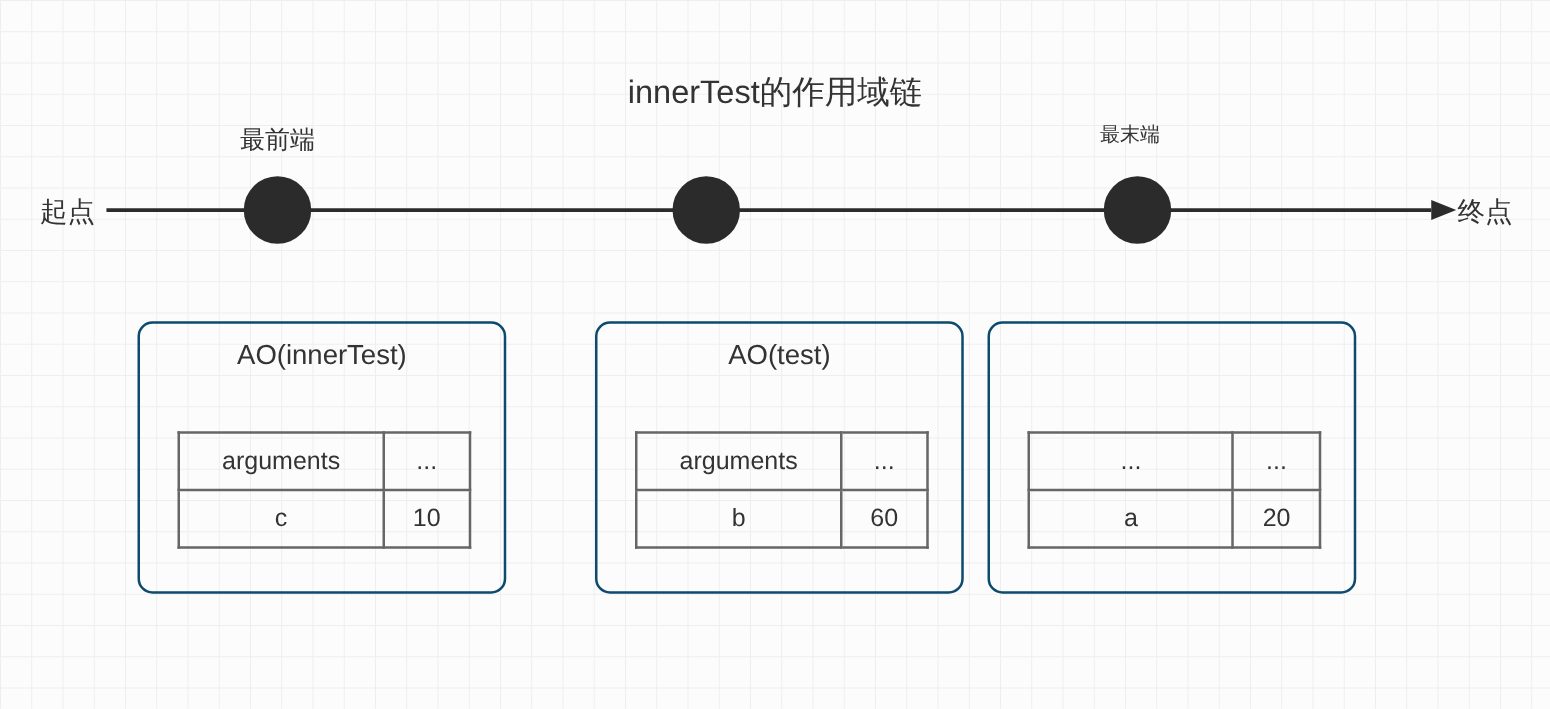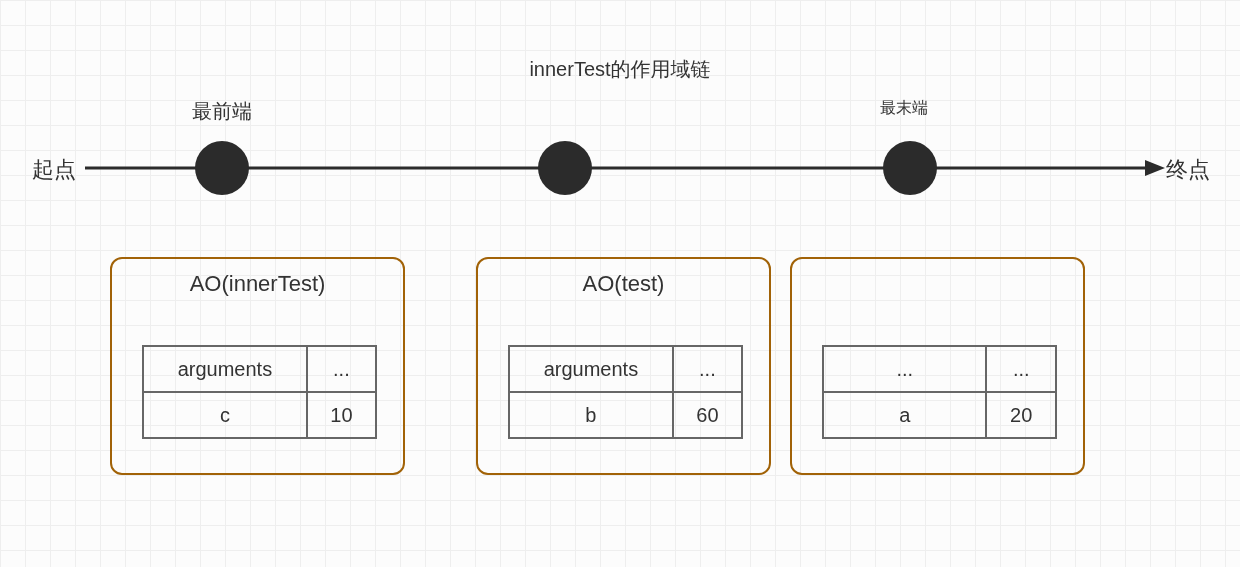--- a/index.html
+++ b/index.html
@@ -14,21 +14,21 @@
     height: 567px;
     position: relative;
     color: #333;
   }
   .title {
     position: absolute;
     top: 56px;
     left: 0;
     width: 100%;
     text-align: center;
-    font-size: 20px;
+    font-size: 26px;
     font-weight: 400;
   }
   .start-label {
     position: absolute;
     left: 32px;
     top: 155px;
     font-size: 22px;
   }
   .end-label {
     position: absolute;
@@ -53,21 +53,21 @@
     top: 120px;
     left: 85px;
     width: 1080px;
     height: 100px;
   }
   .scope-box {
     position: absolute;
     top: 257px;
     width: 295px;
     height: 218px;
-    border: 2px solid #a16207;
+    border: 2px solid #0c4a6e;
     border-radius: 12px;
     background: rgba(255,255,255,0.0);
   }
   .scope-box.b1 { left: 110px; }
   .scope-box.b2 { left: 476px; }
   .scope-box.b3 { left: 790px; }
   .scope-title {
     text-align: center;
     font-size: 22px;
     margin-top: 12px;

